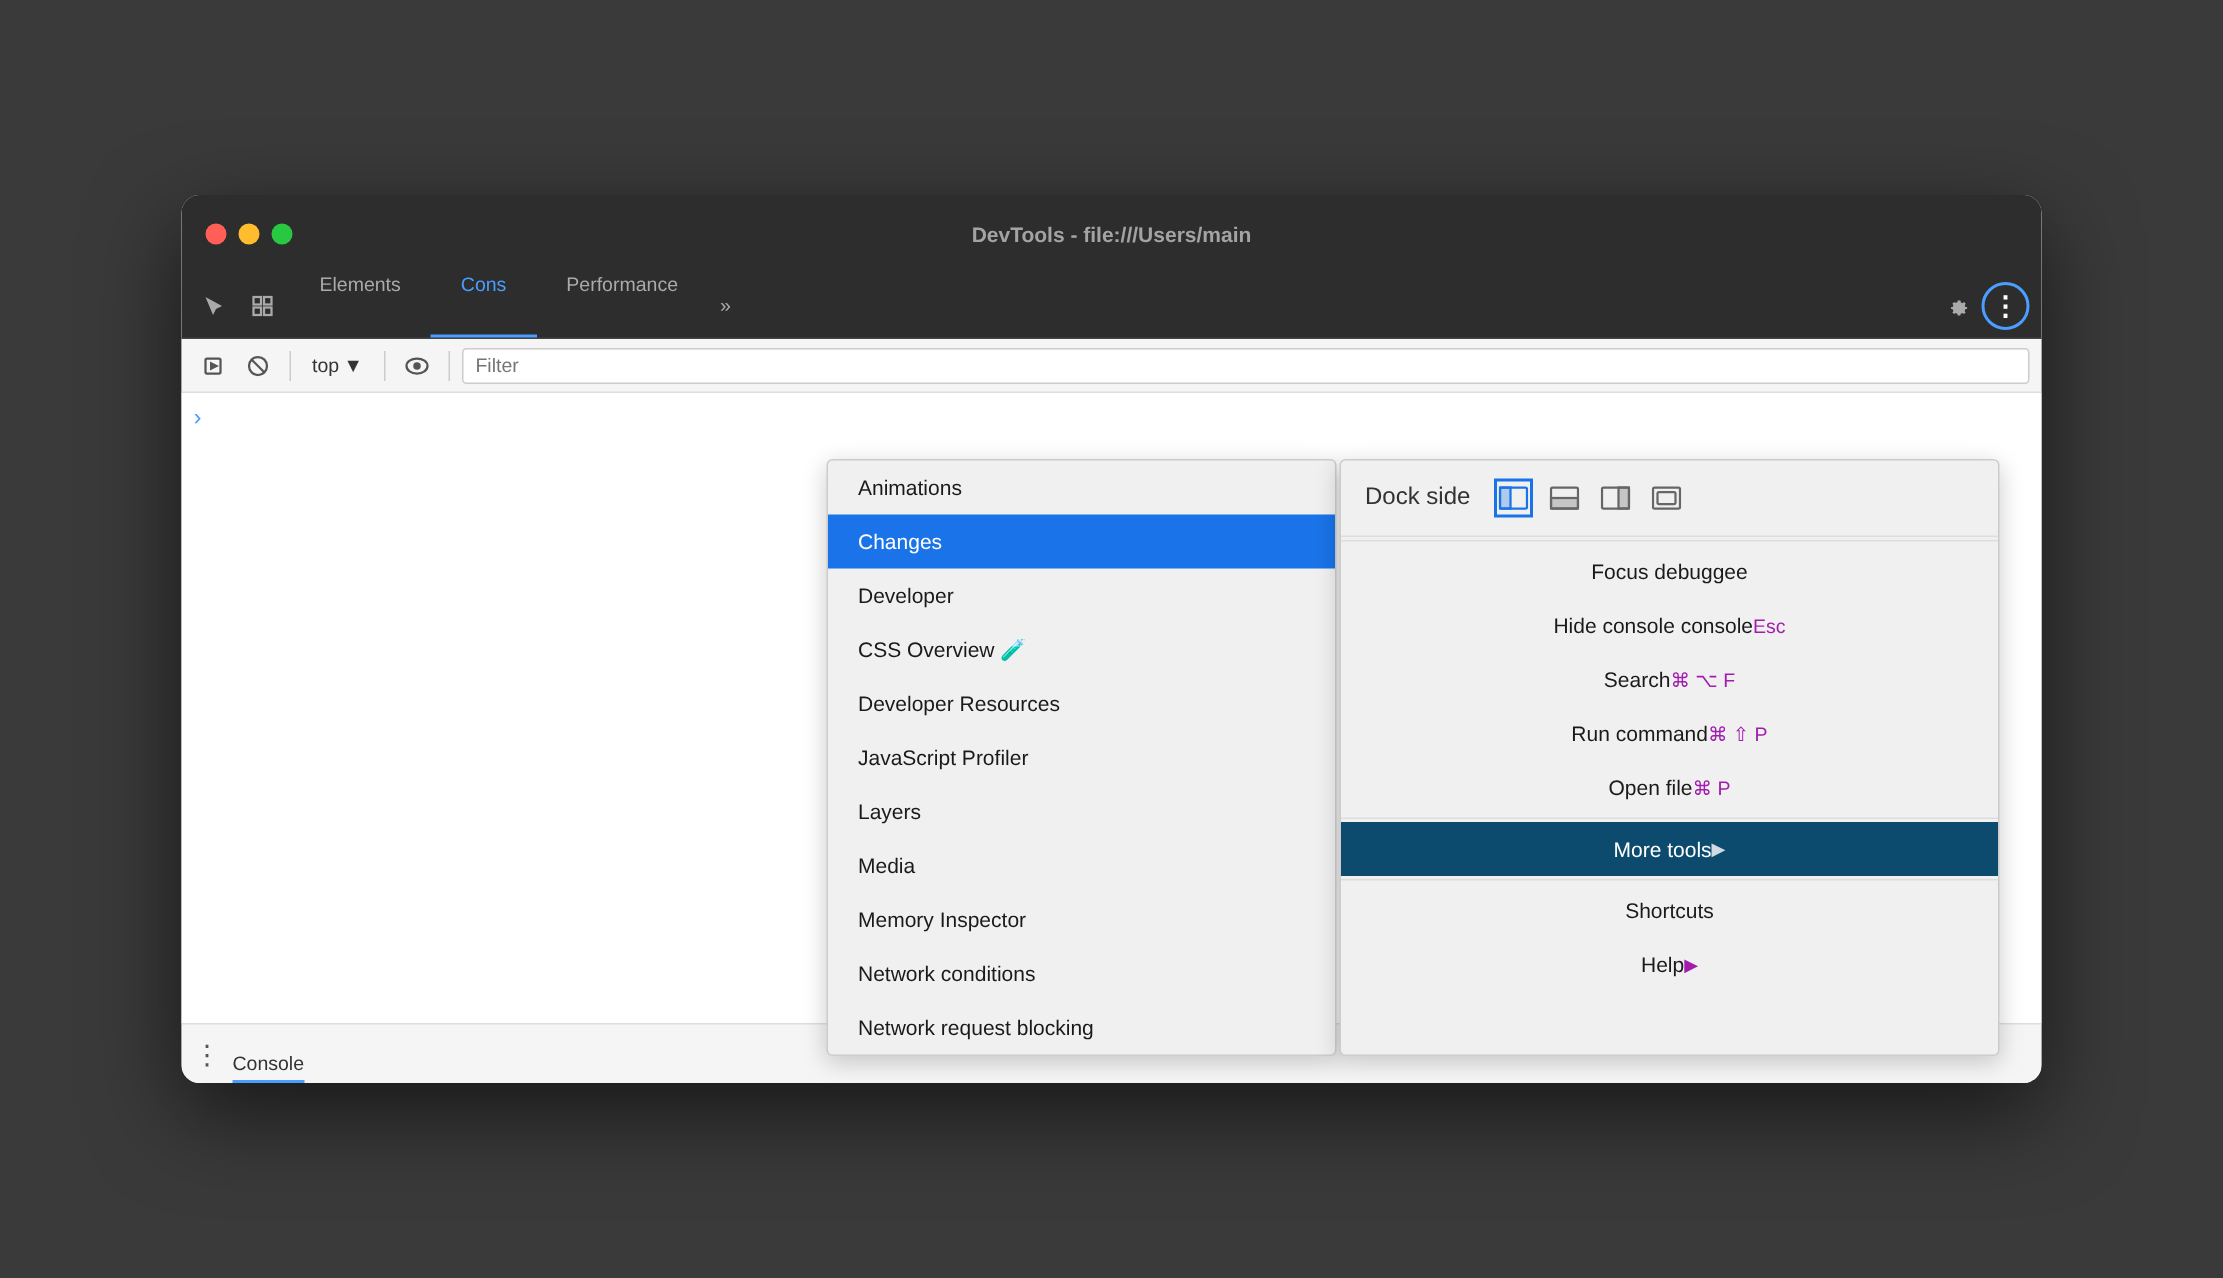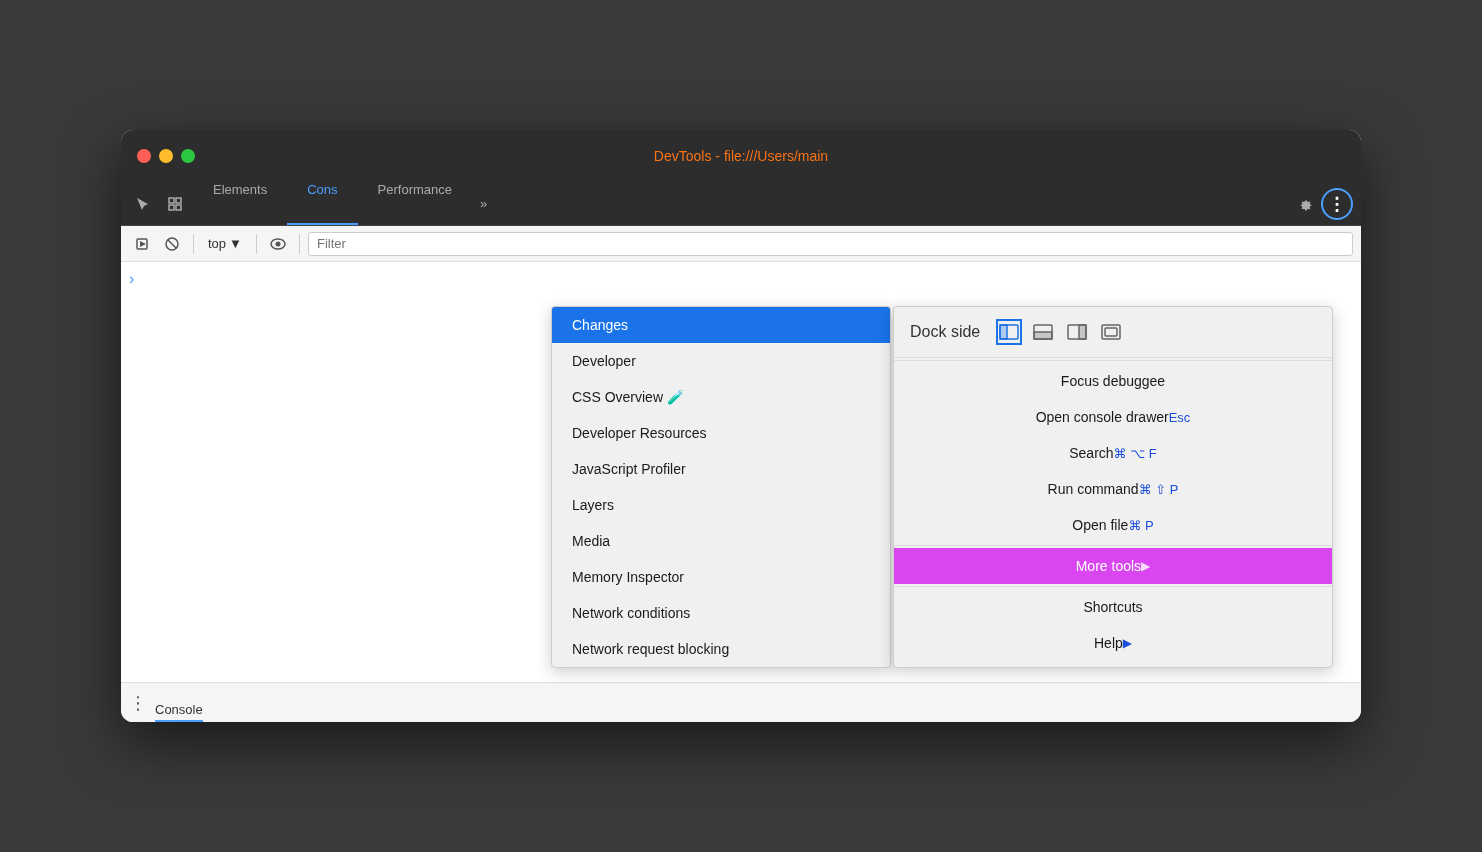--- a/index.html
+++ b/index.html
@@ -39,23 +39,23 @@
       height: 14px;
       border-radius: 50%;
     }
     .tl-close { background: #ff5f57; }
     .tl-minimize { background: #ffbd2e; }
     .tl-maximize { background: #28c840; }
     .window-title {
       position: absolute;
       left: 50%;
       transform: translateX(-50%);
-      color: #f97316;
+      color: #a3a3a3;
       font-size: 14px;
-      font-weight: 400;
+      font-weight: 700;
       white-space: nowrap;
       text-align: center;
     }
 
     
     .toolbar {
       background: #2d2d2d;
       display: flex;
       align-items: center;
       height: 44px;
@@ -290,25 +290,25 @@
     .menu-item-row {
       padding: 10px 16px;
       font-size: 14px;
       color: #1a1a1a;
       cursor: pointer;
       display: flex;
       align-items: center;
       justify-content: center;
     }
     .menu-item-row.highlighted {
-      background: #d946ef;
+      background: #0c4a6e;
       color: white;
     }
     .shortcut-key {
-      color: #1d4ed8;
+      color: #a21caf;
       font-size: 13px;
     }
     .menu-item-row.highlighted .shortcut-key { color: rgba(255,255,255,0.8); }
     .menu-separator {
       height: 1px;
       background: #ddd;
       margin: 2px 0;
     }
     .chevron-right {
       font-size: 12px;
@@ -397,20 +397,21 @@
   </div>
 
   <div class="main-area" style="position:relative;">
     <div class="console-area">
       <span class="console-arrow">›</span>
     </div>
 
     <div class="dropdown-container">
 
       <div class="dropdown-left">
+        <div class="dropdown-item">Animations</div>
         <div class="dropdown-item selected">Changes</div>
         <div class="dropdown-item">Developer</div>
         <div class="dropdown-item">CSS Overview 🧪</div>
         <div class="dropdown-item">Developer Resources</div>
         <div class="dropdown-item">JavaScript Profiler</div>
         <div class="dropdown-item">Layers</div>
         <div class="dropdown-item">Media</div>
         <div class="dropdown-item">Memory Inspector</div>
         <div class="dropdown-item">Network conditions</div>
         <div class="dropdown-item">Network request blocking</div>
@@ -447,21 +448,21 @@
           </div>
         </div>
 
         <div class="menu-separator"></div>
 
         <div class="menu-item-row">
           <span>Focus debuggee</span>
           <span class="shortcut-key"></span>
         </div>
         <div class="menu-item-row">
-          <span>Open console drawer</span>
+          <span>Hide console console</span>
           <span class="shortcut-key">Esc</span>
         </div>
         <div class="menu-item-row">
           <span>Search</span>
           <span class="shortcut-key">⌘ ⌥ F</span>
         </div>
         <div class="menu-item-row">
           <span>Run command</span>
           <span class="shortcut-key">⌘ ⇧ P</span>
         </div>

